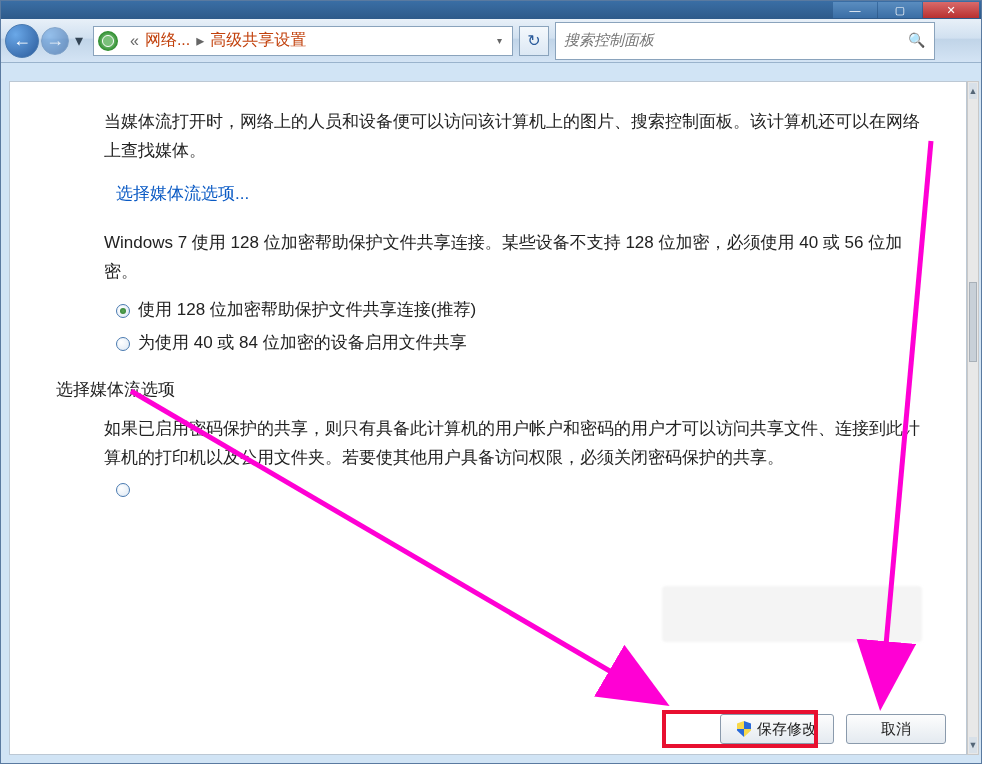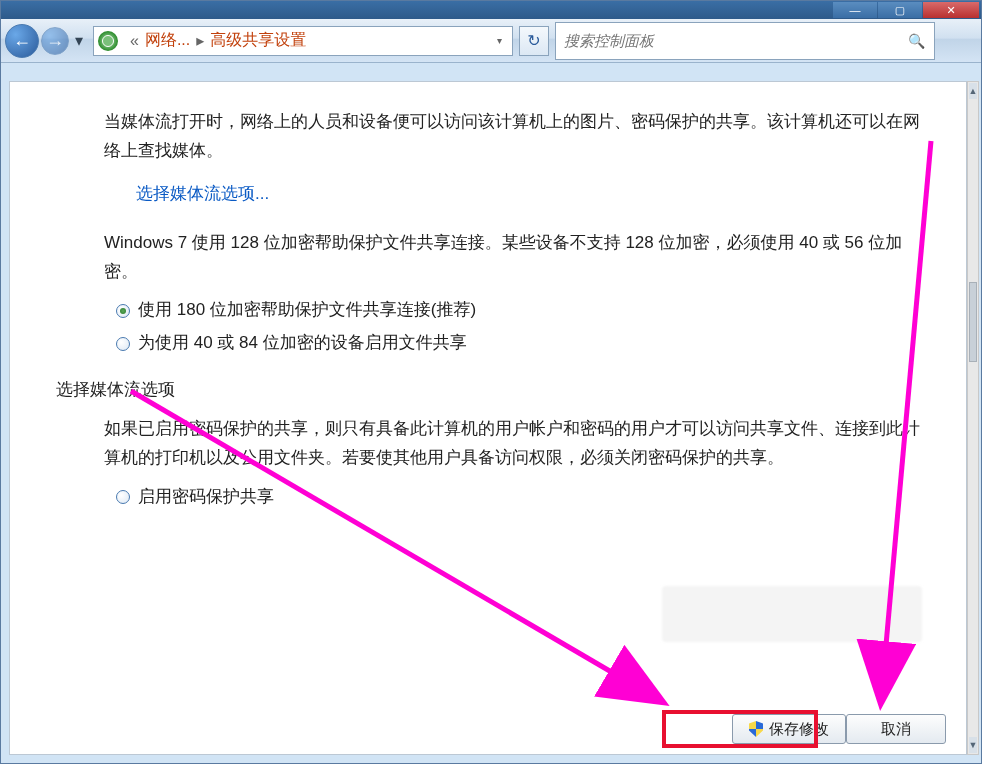--- a/index.html
+++ b/index.html
@@ -94,20 +94,21 @@
   .searchbar {
     flex: 1;
     height: 38px;
     background: #fff;
     border: 1px solid #8aa3bc;
     display: flex;
     align-items: center;
     padding: 0 8px;
     margin: 0 4px;
     max-width: 380px;
+    font-family: Liberation Serif, serif;
   }
   .searchbar input {
     border: none; outline: none; flex: 1; font-style: italic; color:#888; font-family: inherit; font-size: 15px;
   }
   .search-icon { color:#2a5a9a; font-size:14px; }
   
   .content-frame {
     position: absolute;
     top: 80px;
     left: 8px;
@@ -118,40 +119,41 @@
   }
   .content {
     position: absolute;
     top: 0; left: 0; right: 0; bottom: 56px;
     padding: 20px 40px 10px 46px;
     overflow: hidden;
     color: #222;
     line-height: 1.7;
   }
   .para { margin: 6px 0 10px 48px; font-size: 17px; }
-  .link { color: #0a5ac4; cursor: pointer; margin-left: 80px; display:inline-block; margin-top:4px; margin-bottom:14px; font-size:17px;}
+  .link { color: #0a5ac4; cursor: pointer; margin-left: 60px; display:inline-block; margin-top:4px; margin-bottom:14px; font-size:17px;}
   .section-title { font-size: 17px; margin: 18px 0 10px 0; }
   .radio-row { margin: 4px 0 2px 60px; display:flex; align-items:center; gap:8px; font-size:17px;}
   .radio {
     width: 14px; height: 14px; border-radius:50%;
     border: 1px solid #4a7ab0;
     background: radial-gradient(circle at 35% 35%, #fff, #dce8f4);
     display:inline-flex; align-items:center; justify-content:center;
     flex-shrink:0;
   }
   .radio.checked::after {
     content:""; width:6px; height:6px; border-radius:50%;
     background: radial-gradient(circle, #5aa85a, #2a7a2a);
   }
   
   .button-bar {
     position: absolute;
     bottom: 10px;
     right: 20px;
     display: flex;
+    gap: 12px;
   }
   .btn {
     height: 30px;
     min-width: 100px;
     padding: 0 16px;
     background: linear-gradient(to bottom, #fdfdfd, #e4eaf0);
     border: 1px solid #8a9aac;
     border-radius: 3px;
     font-size: 15px;
     display:flex; align-items:center; justify-content:center; gap:6px;
@@ -234,38 +236,37 @@
 
     <div class="searchbar">
       <input placeholder="搜索控制面板" style="">
       <span class="search-icon">🔍</span>
     </div>
   </div>
 
   <div class="content-frame">
     <div class="content">
 
-      <div class="para">当媒体流打开时，网络上的人员和设备便可以访问该计算机上的图片、密码保护的共享。该计算机还可以在网络上查找媒体。</div>
+      <div class="para">当媒体流打开时，网络上的人员和设备便可以访问该计算机上的图片、搜索控制面板。该计算机还可以在网络上查找媒体。</div>
       <a class="link">选择媒体流选项...</a>
 
       <div class="para">Windows 7 使用 128 位加密帮助保护文件共享连接。某些设备不支持 128 位加密，必须使用 40 或 56 位加密。</div>
       <div class="radio-row">
         <span class="radio checked"></span>
-        <span>使用 180 位加密帮助保护文件共享连接(推荐)</span>
+        <span>使用 128 位加密帮助保护文件共享连接(推荐)</span>
       </div>
       <div class="radio-row">
         <span class="radio"></span>
         <span>为使用 40 或 84 位加密的设备启用文件共享</span>
       </div>
 
       <div class="section-title">选择媒体流选项</div>
       <div class="para">如果已启用密码保护的共享，则只有具备此计算机的用户帐户和密码的用户才可以访问共享文件、连接到此计算机的打印机以及公用文件夹。若要使其他用户具备访问权限，必须关闭密码保护的共享。</div>
       <div class="radio-row">
         <span class="radio"></span>
-        <span>启用密码保护共享</span>
       </div>
 
       <div class="smudge"></div>
     </div>
 
     <div class="button-bar">
       <div class="btn">
         <span class="shield"></span>
         <span>保存修改</span>
       </div>

